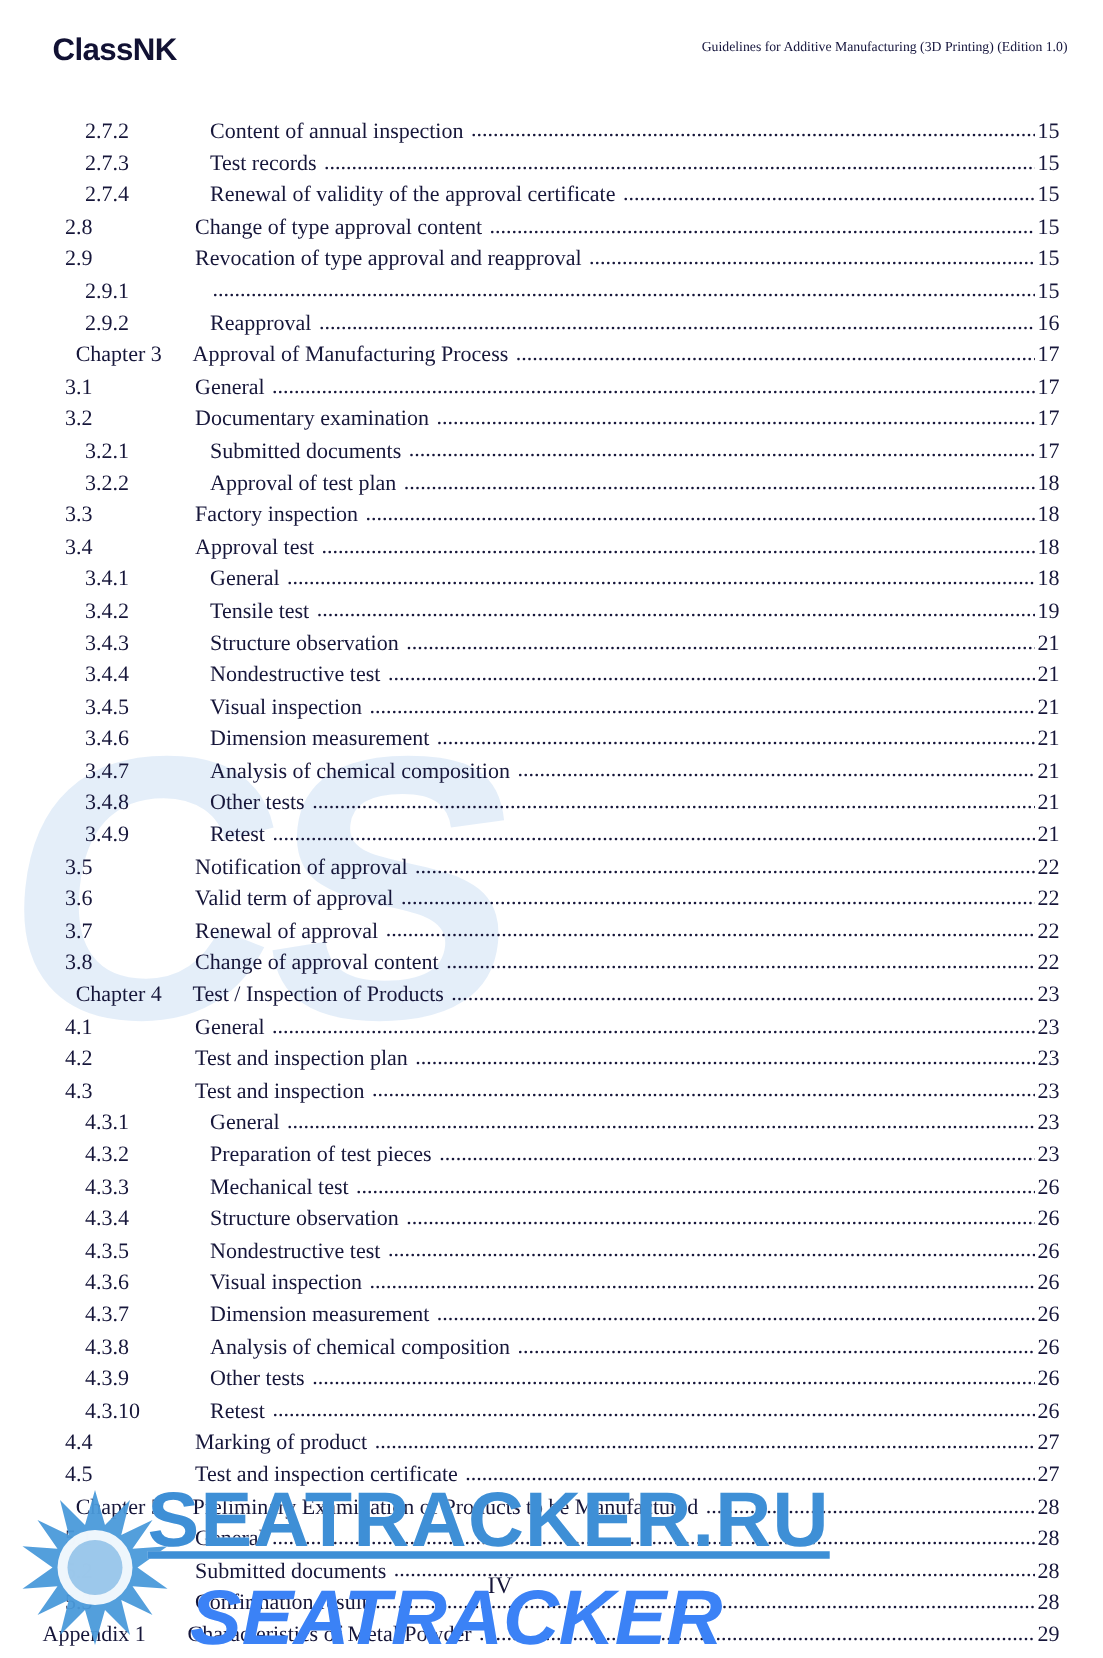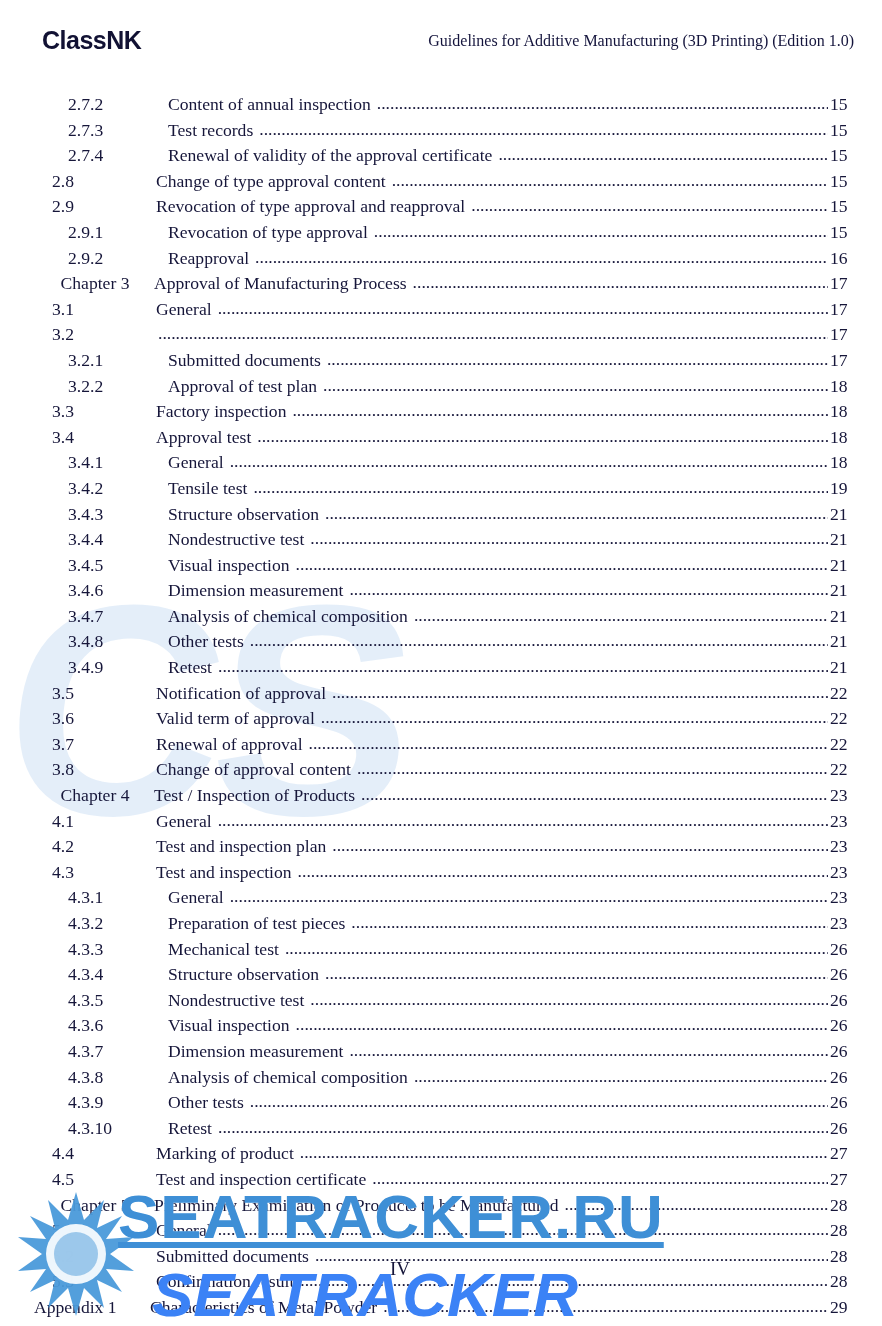--- a/index.html
+++ b/index.html
@@ -39,21 +39,21 @@
     font-weight: bold;
     font-size: 25px;
     letter-spacing: -0.5px;
     color: #111133;
   }
   .header-title {
     position: absolute;
     right: 28px;
     top: 10px;
     font-family: "Liberation Serif", serif;
-    font-size: 16px;
+    font-size: 11px;
     color: #14143c;
     white-space: nowrap;
   }
 
   
   .toc {
     position: absolute;
     top: 92px;
     left: 0;
     width: 882px;
@@ -211,21 +211,20 @@
         <span class="page-no">15</span>
       </div>
       <div class="toc-row lvl-1">
         <span class="num">2.9</span>
         <span class="title">Revocation of type approval and reapproval</span>
         <span class="dots">...............................................................................................................................................................</span>
         <span class="page-no">15</span>
       </div>
       <div class="toc-row lvl-2">
         <span class="num">2.9.1</span>
-        <span class="title">Revocation of type approval</span>
         <span class="dots">...............................................................................................................................................................</span>
         <span class="page-no">15</span>
       </div>
       <div class="toc-row lvl-2">
         <span class="num">2.9.2</span>
         <span class="title">Reapproval</span>
         <span class="dots">...............................................................................................................................................................</span>
         <span class="page-no">16</span>
       </div>
       <div class="toc-row lvl-chapter">
@@ -235,20 +234,21 @@
         <span class="page-no">17</span>
       </div>
       <div class="toc-row lvl-1">
         <span class="num">3.1</span>
         <span class="title">General</span>
         <span class="dots">...............................................................................................................................................................</span>
         <span class="page-no">17</span>
       </div>
       <div class="toc-row lvl-1">
         <span class="num">3.2</span>
+        <span class="title">Documentary examination</span>
         <span class="dots">...............................................................................................................................................................</span>
         <span class="page-no">17</span>
       </div>
       <div class="toc-row lvl-2">
         <span class="num">3.2.1</span>
         <span class="title">Submitted documents</span>
         <span class="dots">...............................................................................................................................................................</span>
         <span class="page-no">17</span>
       </div>
       <div class="toc-row lvl-2">

